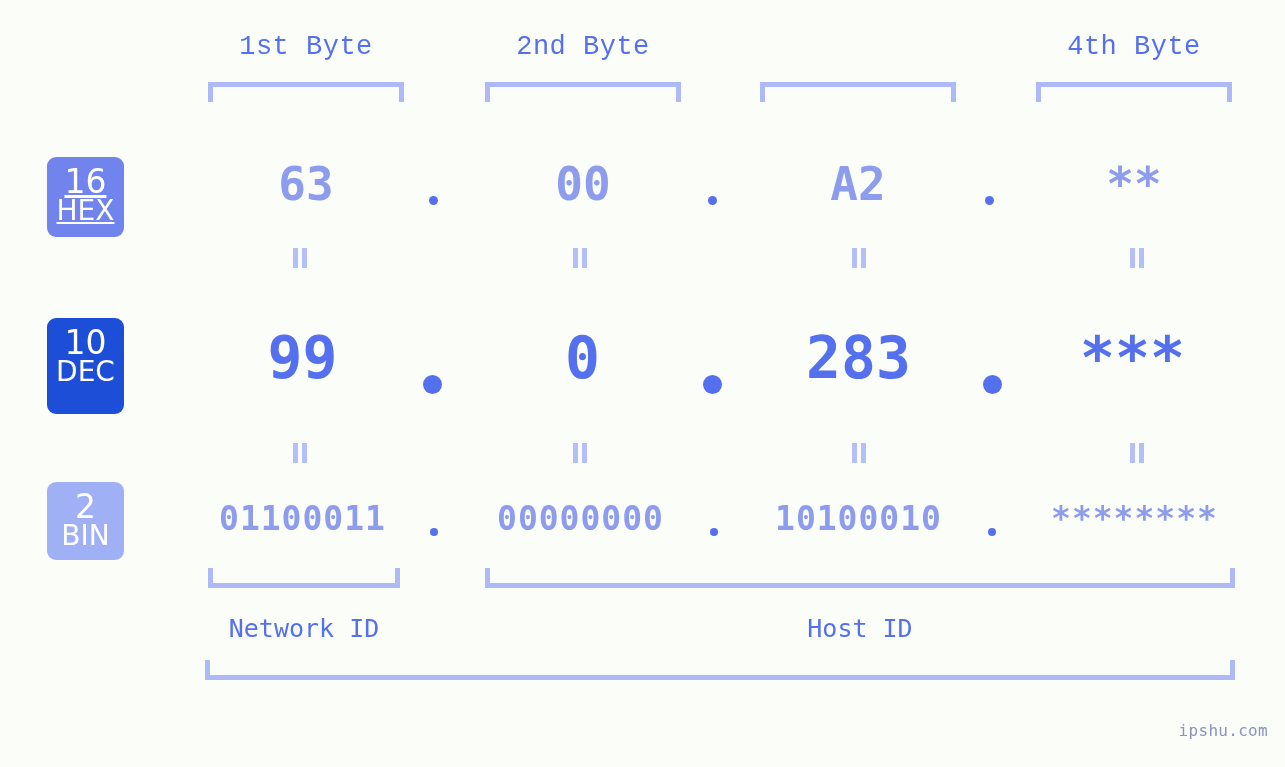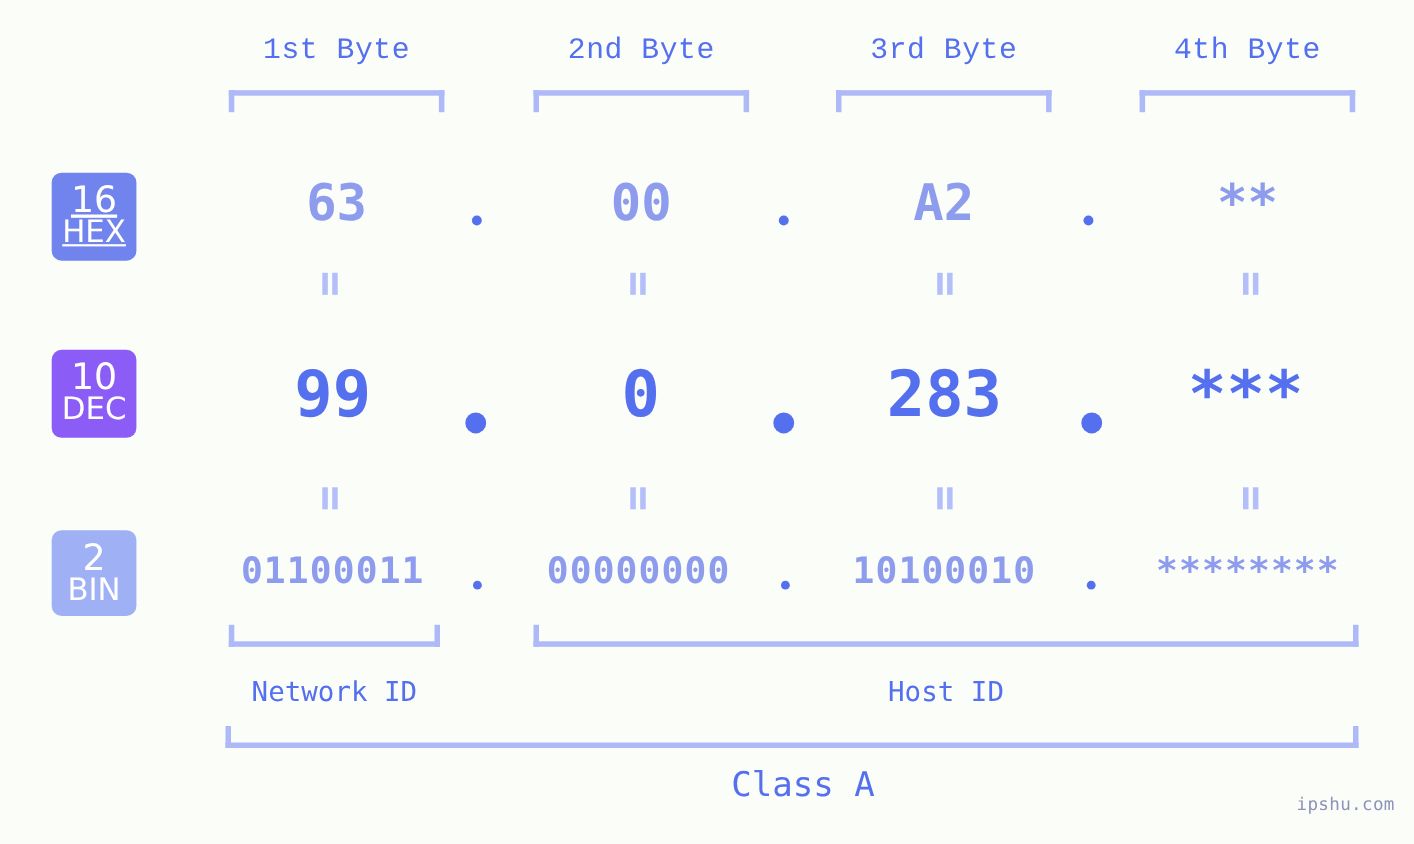--- a/index.html
+++ b/index.html
@@ -161,21 +161,20 @@
     letter-spacing: 0.3px;
   }
 </style>
 </head>
 <body>
 
 <div id="stage">
 
   <div class="byte-label" style="left:206px;">1st Byte</div>
   <div class="byte-label" style="left:483px;">2nd Byte</div>
-  <div class="byte-label" style="left:758px;">3rd Byte</div>
   <div class="byte-label" style="left:1034px;">4th Byte</div>
 
   <div class="bracket-down" style="left:208px; top:82px; width:196px;"></div>
   <div class="bracket-down" style="left:485px; top:82px; width:196px;"></div>
   <div class="bracket-down" style="left:760px; top:82px; width:196px;"></div>
   <div class="bracket-down" style="left:1036px; top:82px; width:196px;"></div>
 
   <div class="badge" style="top:157px; height:80px; background:#7183ec;text-decoration:underline;">
     <span class="num">16</span>
     <span class="abbr">HEX</span>
@@ -201,21 +200,21 @@
     </div>
   <div class="eq" style="left:850px; top:248px;">
       <i></i>
       <i></i>
     </div>
   <div class="eq" style="left:1128px; top:248px;">
       <i></i>
       <i></i>
     </div>
 
-  <div class="badge" style="top:318px; height:80px; background:#8b5cf6;">
+  <div class="badge" style="top:318px; height:96px; background:#1d4ed8;">
     <span class="num">10</span>
     <span class="abbr">DEC</span>
   </div>
 
   <div class="decrow">
     <div class="cell" style="left:200px; top:310px; width:205px;">99</div>
     <div class="dot dec" style="left:423px; top:375px;"></div>
     <div class="cell" style="left:480px; top:310px; width:205px;">0</div>
     <div class="dot dec" style="left:703px; top:375px;"></div>
     <div class="cell" style="left:756px; top:310px; width:205px;">283</div>
@@ -255,17 +254,16 @@
     <div class="cell" style="left:1032px; top:500px; width:205px;">********</div>
   </div>
 
   <div class="bracket-up" style="left:208px; top:568px; width:192px;"></div>
   <div class="bracket-up" style="left:485px; top:568px; width:750px;"></div>
 
   <div class="id-caption" style="left:760px; top:614px; width:200px;">Host ID</div>
   <div class="id-caption" style="left:204px; top:614px; width:200px;">Network ID</div>
 
   <div class="bracket-up" style="left:205px; top:660px; width:1030px;"></div>
-  <div class="class-caption" style="left:630px; top:696px; width:200px;">Class A</div>
 
   <div class="watermark">ipshu.com</div>
 
 </div>
 
 </body></html>

